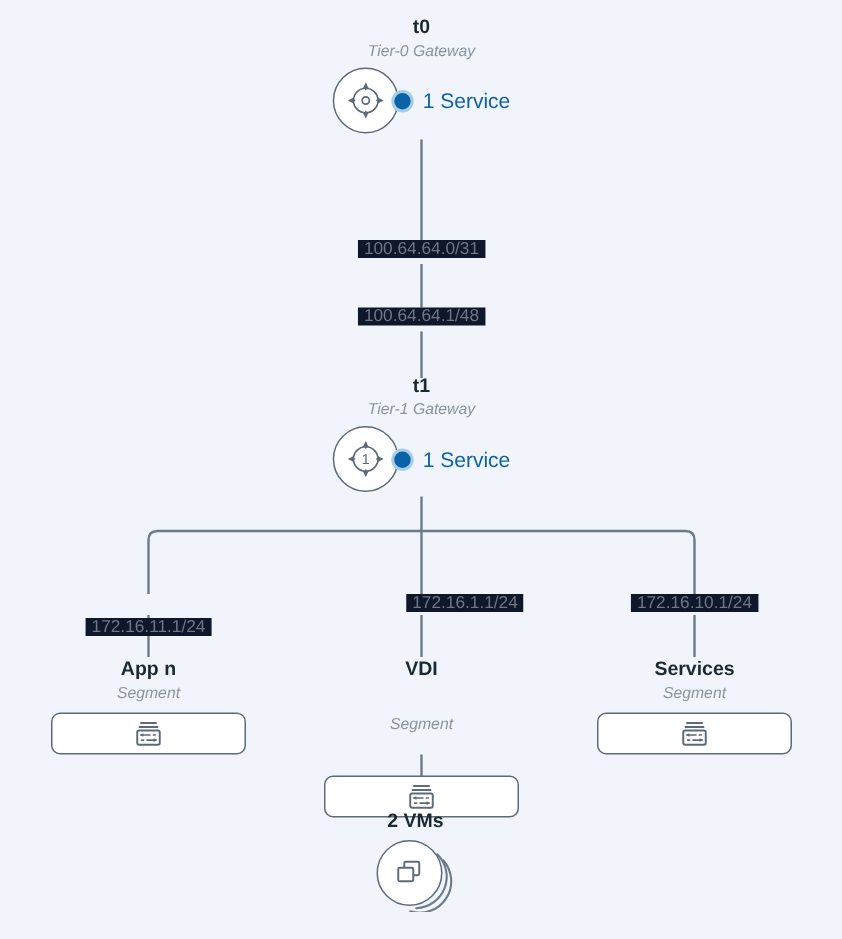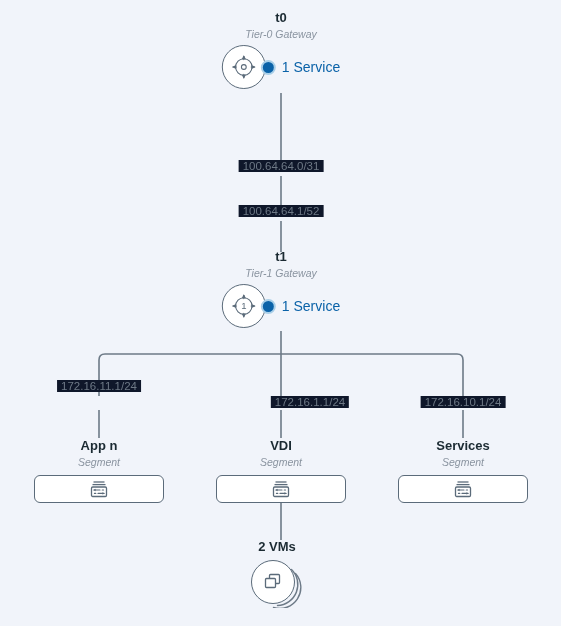--- a/index.html
+++ b/index.html
@@ -194,21 +194,21 @@
         </svg>
       </div>
       <div class="svc-badge">
         <span class="svc-dot"></span>
         <span class="svc-label">1 Service</span>
       </div>
     </div>
   </div>
 
   <div class="ip-label" style="left:281px; top:160px;">100.64.64.0/31</div>
-  <div class="ip-label" style="left:281px; top:205px;">100.64.64.1/52</div>
+  <div class="ip-label" style="left:281px; top:205px;">100.64.64.1/48</div>
 
   <div class="node" style="left:281px; top:249px; transform:translateX(-50%);">
     <div class="node-title">t1</div>
     <div class="node-sub">Tier-1 Gateway</div>
     <div class="gw-row">
       <div class="gw-circle">
         <svg class="gw-icon" width="26" height="26" viewBox="0 0 26 26">
           <circle cx="13" cy="13" r="8.2" fill="none" stroke="#5b6b7a" stroke-width="1.1"></circle>
           <text x="13" y="16.4" text-anchor="middle" font-family="Liberation Sans, sans-serif" font-size="9.5" fill="#5b6b7a">1</text>
           <g stroke="#5b6b7a" stroke-width="1.1" stroke-linecap="round">
@@ -225,21 +225,21 @@
           </g>
         </svg>
       </div>
       <div class="svc-badge">
         <span class="svc-dot"></span>
         <span class="svc-label">1 Service</span>
       </div>
     </div>
   </div>
 
-  <div class="ip-label" style="left:99px; top:380px;">172.16.11.1/24</div>
+  <div class="ip-label" style="left:99px; top:412px;">172.16.11.1/24</div>
   <div class="ip-label" style="left:281px; top:396px;margin-left:29px;">172.16.1.1/24</div>
   <div class="ip-label" style="left:463px; top:396px;">172.16.10.1/24</div>
 
   <div class="node" style="left:99px; top:438px; transform:translateX(-50%);">
     <div class="node-title">App n</div>
     <div class="node-sub">Segment</div>
     <div class="seg-box">
       <svg width="18" height="17" viewBox="0 0 18 17">
         <line x1="3.5" y1="1" x2="14.5" y2="1" stroke="#5b6b7a" stroke-width="1.3"></line>
         <line x1="2.5" y1="3.6" x2="15.5" y2="3.6" stroke="#5b6b7a" stroke-width="1.3"></line>
@@ -251,21 +251,21 @@
           <line x1="8" y1="12.4" x2="14" y2="12.4"></line>
         </g>
         <g fill="#5b6b7a">
           <polygon points="3.2,9 5.6,7.8 5.6,10.2"></polygon>
           <polygon points="14.8,12.4 12.4,11.2 12.4,13.6"></polygon>
         </g>
       </svg>
     </div>
   </div>
 
-  <div class="node" style="left:281px; top:438px; transform:translateX(-50%);">
+  <div class="node" style="left:281px; top:438px; transform:translateX(-50%);gap:21px;">
     <div class="node-title">VDI</div>
     <div class="node-sub">Segment</div>
     <div class="seg-box">
       <svg width="18" height="17" viewBox="0 0 18 17">
         <line x1="3.5" y1="1" x2="14.5" y2="1" stroke="#5b6b7a" stroke-width="1.3"></line>
         <line x1="2.5" y1="3.6" x2="15.5" y2="3.6" stroke="#5b6b7a" stroke-width="1.3"></line>
         <rect x="1.5" y="6" width="15" height="9.5" rx="1.2" fill="none" stroke="#5b6b7a" stroke-width="1.3"></rect>
         <g stroke="#5b6b7a" stroke-width="1.1" stroke-linecap="round">
           <line x1="4" y1="9" x2="10" y2="9"></line>
           <line x1="12.2" y1="9" x2="13.6" y2="9"></line>

